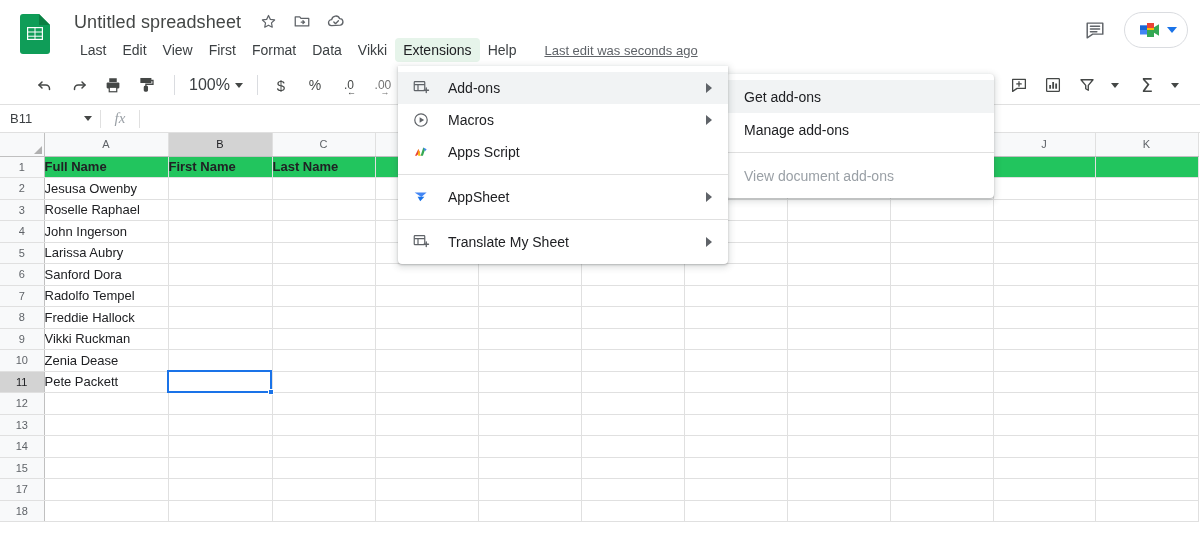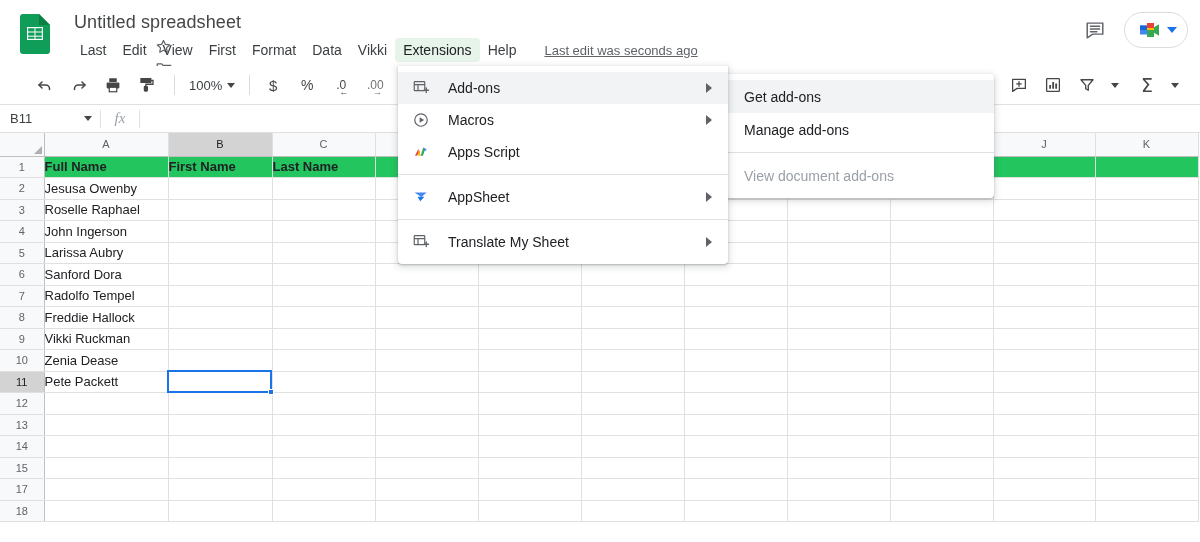--- a/index.html
+++ b/index.html
@@ -13,21 +13,21 @@
   }
   .app { position: relative; width: 1200px; height: 542px; background:#fff; }
 
   
   .header { position: relative; height: 66px; background:#fff; }
   .logo {
     position: absolute; left: 20px; top: 14px;
     width: 30px; height: 40px;
   }
   .logo svg { display:block; }
-  .title-row { position:absolute; left:70px; top:10px; display:flex; align-items:center;flex-direction:column; }
+  .title-row { position:absolute; left:70px; top:10px; display:flex; align-items:flex-start; }
   .doc-title {
     font-size: 18px; color:#444746; letter-spacing:0.1px;
     padding: 2px 4px; border-radius:3px; white-space:nowrap;
   }
   .title-icon {
     margin-left: 12px; width: 22px; height: 22px; color:#5f6368;
     display:flex; align-items:center; justify-content:center; cursor:pointer;
   }
   .title-icon svg { display:block; }
 
@@ -56,21 +56,21 @@
     position:absolute; left:0; top:66px; width:1200px; height:38px;
     display:flex; align-items:center; background:#fff;
   }
   .tb-inner { display:flex; align-items:center; padding-left: 30px; gap:0; width:100%; }
   .tb-btn {
     width:30px; height:30px; display:flex; align-items:center; justify-content:center;
     border-radius:4px; cursor:pointer; color:#444746; margin-right:4px;
   }
   .tb-text {
     height:26px; display:flex; align-items:center; padding:0 6px;
-    font-size:13px; color:#3c4043; border-radius:4px; cursor:pointer;
+    font-size:16px; color:#3c4043; border-radius:4px; cursor:pointer;
   }
   .tb-sep { width:1px; height:20px; background:#dadce0; margin:0 8px; }
   .caret { width:0;height:0;border-left:4px solid transparent;border-right:4px solid transparent;border-top:5px solid #444746; margin-left:5px; }
   .tb-right { margin-left:auto; display:flex; align-items:center; padding-right:16px; }
 
   
   .formulabar {
     position:absolute; left:0; top:104px; width:1200px; height:29px;
     border-top:1px solid #e0e0e0; border-bottom:1px solid #e0e0e0;
     display:flex; align-items:center; background:#fff;

